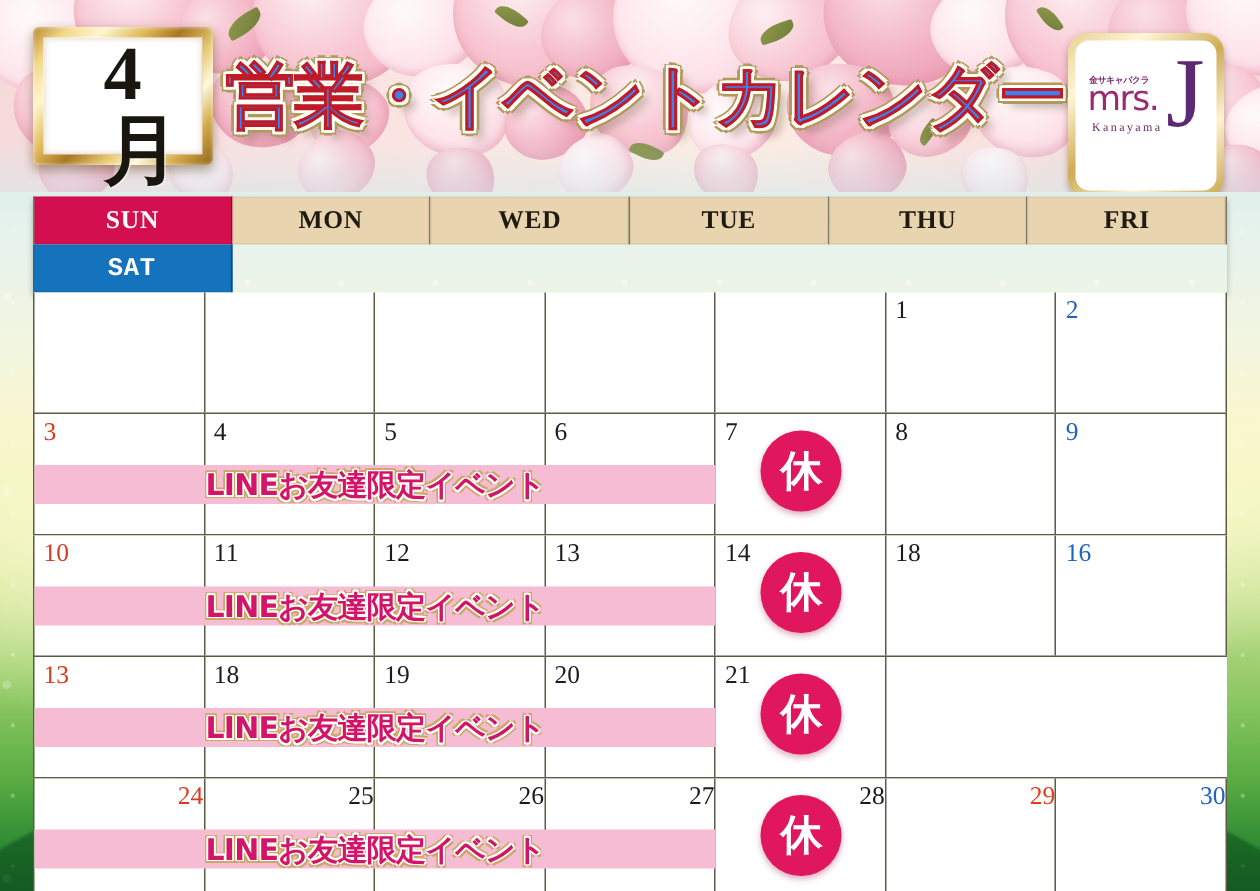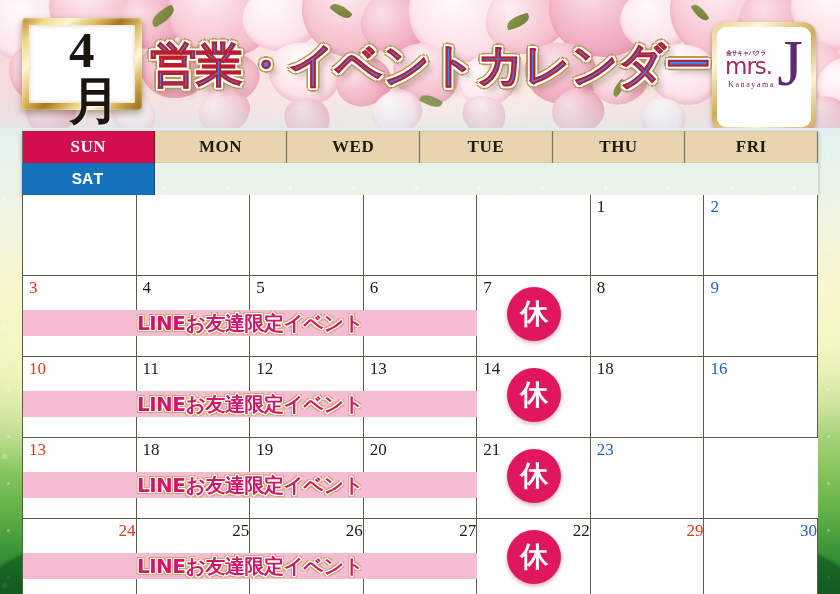--- a/index.html
+++ b/index.html
@@ -502,44 +502,41 @@
             </div>
             <div class="cell">
               <div class="date">20</div>
             </div>
             <div class="cell">
               <div class="date">21</div>
               <div class="closed-mark">
                 <span>休</span>
               </div>
             </div>
-            <div class="cell">
-              <div class="date sat">23</div>
-            </div>
           </div>
           <div class="event-banner" style="left: 0%; width: 57.1429%;">
             <span>LINEお友達限定イベント</span>
           </div>
         </div>
         <div class="week last">
           <div class="cells">
             <div class="cell">
               <div class="date sun">24</div>
             </div>
             <div class="cell">
               <div class="date">25</div>
             </div>
             <div class="cell">
               <div class="date">26</div>
             </div>
             <div class="cell">
               <div class="date">27</div>
             </div>
             <div class="cell">
-              <div class="date">22</div>
+              <div class="date">28</div>
               <div class="closed-mark">
                 <span>休</span>
               </div>
             </div>
             <div class="cell">
               <div class="date holi">29</div>
             </div>
             <div class="cell">
               <div class="date sat">30</div>
             </div>

